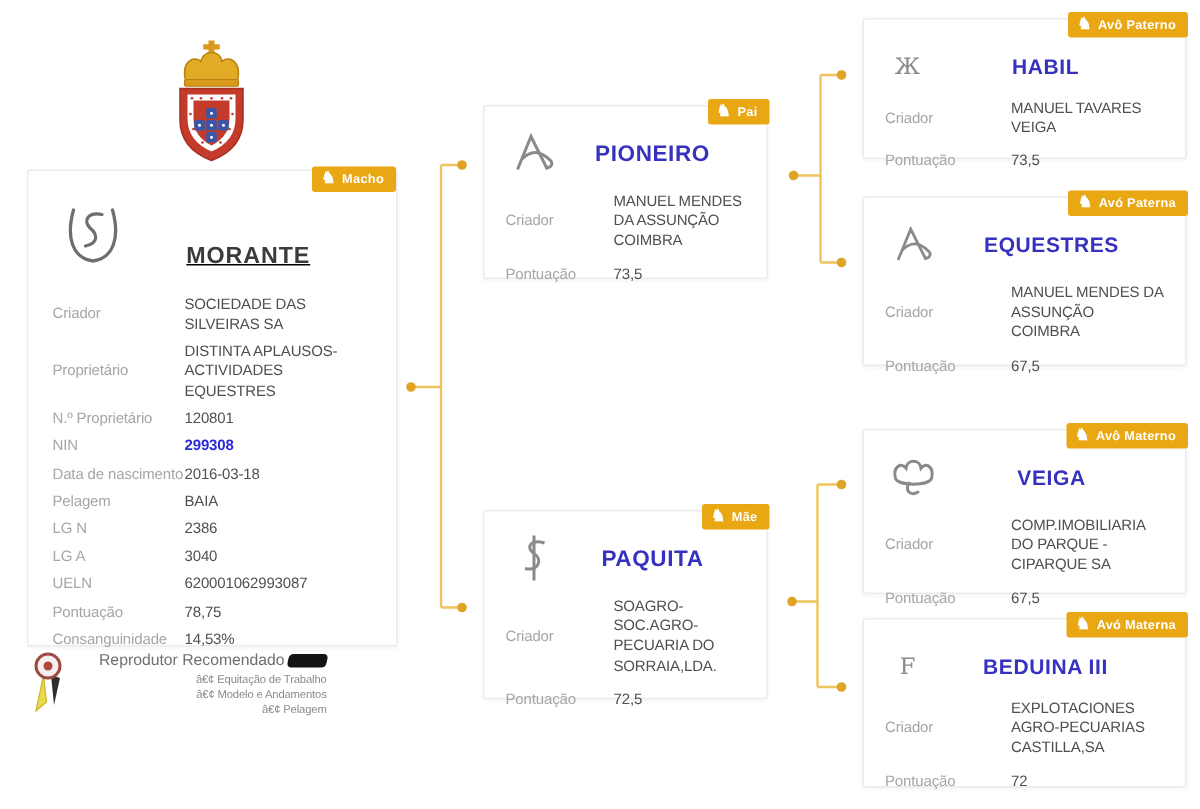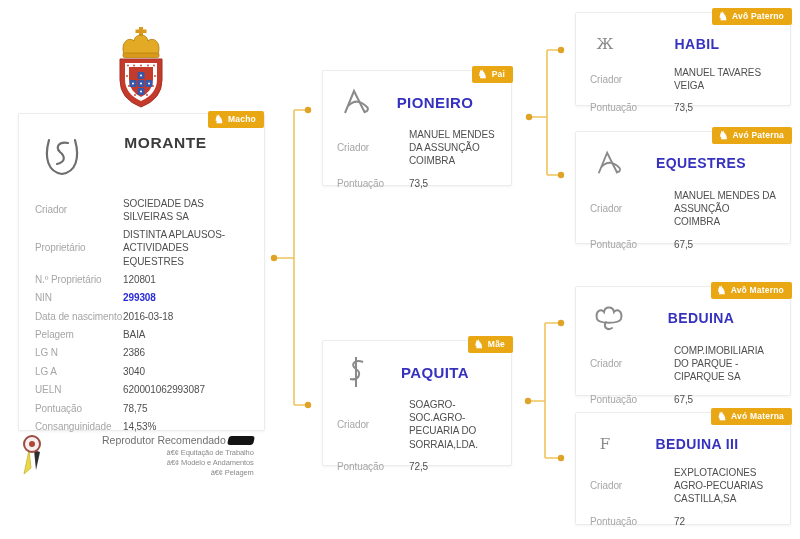--- a/index.html
+++ b/index.html
@@ -21,42 +21,42 @@
     position:absolute; top:-5px; right:-2px;
     background:#eaa714; color:#fff;
     font-size:8.5px; font-weight:bold; letter-spacing:0.2px;
     padding:4px 8px 4px 6px; border-radius:2px;
     display:flex; align-items:center; gap:4px; line-height:1; white-space:nowrap;
     z-index:3;
   }
   .badge .horse-glyph { font-size:11px; line-height:0.8; }
 
   
-  .mhead { display:flex; align-items:flex-start; padding:20px 18px 10px 20px; }
+  .mhead { display:flex; align-items:flex-end; padding:20px 18px 10px 20px;text-decoration:underline; }
   .mhead .brand-box { width:46px; height:46px; flex:0 0 46px; }
   .mname { margin:0 auto; font-size:15.5px; font-weight:bold; color:#3b3b3b; letter-spacing:0.6px; }
   .mfields { padding:4px 14px 0 16px; }
   .mrow { display:grid; grid-template-columns:88px 1fr; align-items:center; padding:2.6px 0; }
   .lbl { color:#a6a6a6; font-size:10px; line-height:1.32; letter-spacing:-0.1px; }
   .val { color:#4f4f4f; font-size:10px; line-height:1.32; letter-spacing:-0.1px; }
   .val.nin-link { color:#2b2bd6; font-weight:bold; cursor:pointer; }
 
   
   .ahead { display:flex; align-items:center; padding:14px 14px 6px 16px; }
   .ahead .brand-box { width:34px; height:34px; flex:0 0 34px; display:flex; align-items:center; justify-content:center; }
   .aname { margin:0 auto; font-size:15px; font-weight:bold; color:#3632bf; letter-spacing:0.4px; cursor:pointer; }
   .right .aname { font-size:14px; }
   .arow { display:grid; grid-template-columns:72px 1fr; align-items:center; padding:3px 14px; }
   .right .arow { grid-template-columns:84px 1fr; }
   .arow.pont { margin-top:3px; }
   .glyph-mark { font-size:15px; color:#8a8a8a; font-family:"DejaVu Serif", serif; }
 
   
   .crest { position:absolute; left:108px; top:26px; z-index:1; }
-  .award { position:absolute; left:20px; top:434px; display:flex; z-index:1;gap:36px; }
+  .award { position:absolute; left:20px; top:434px; display:flex; z-index:1; }
   .award-text { margin-left:20px; }
   .award-title-line { display:flex; align-items:center; }
   .award-title { font-size:10.5px; color:#6f6f6f; }
   .redacted-mark { display:inline-block; width:26px; height:9px; background:#141414; border-radius:3px; margin-left:2px; transform:skewX(-12deg); }
   .award-items { margin-top:2px; margin-left:16px;text-align:right; }
   .award-item { font-size:7.5px; color:#8a8a8a; line-height:1.35; letter-spacing:-0.1px; }
 </style>
 </head>
 <body>
 
@@ -278,21 +278,21 @@
     <span class="horse-glyph">♞</span>
     <span>Avô Materno</span>
   </div>
   <div class="ahead">
     <span class="brand-box">
       <svg width="32" height="30" viewBox="0 0 32 30" fill="none" stroke="#8a8a8a" stroke-width="2" stroke-linecap="round">
         <path d="M4,16 C2,8 8,5 11,9 C12,3 20,3 21,9 C24,5 30,8 28,16 C26,21 6,21 4,16 Z"></path>
         <path d="M13,19 C10,24 14,28 19,25"></path>
       </svg>
     </span>
-    <span class="aname">BEDUINA</span>
+    <span class="aname">VEIGA</span>
   </div>
   <div class="arow">
       <span class="lbl">Criador</span>
       <span class="val">COMP.IMOBILIARIA DO PARQUE - CIPARQUE SA</span>
     </div>
   <div class="arow pont">
       <span class="lbl">Pontuação</span>
       <span class="val">67,5</span>
     </div>
 </div>

